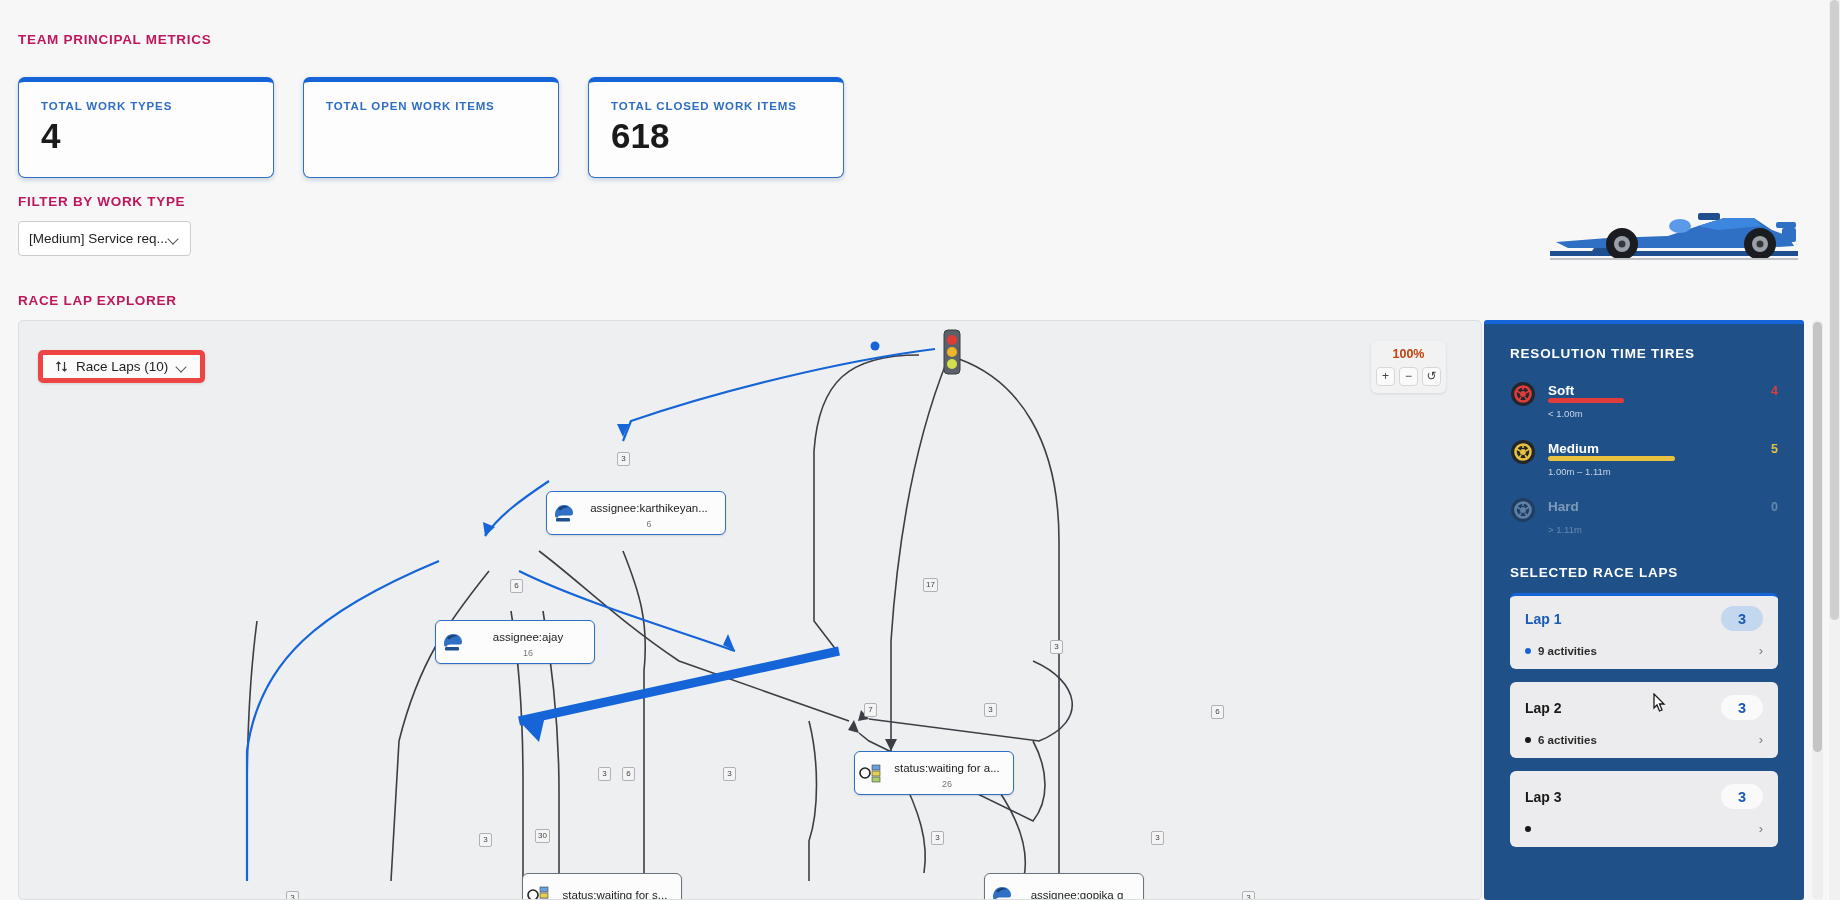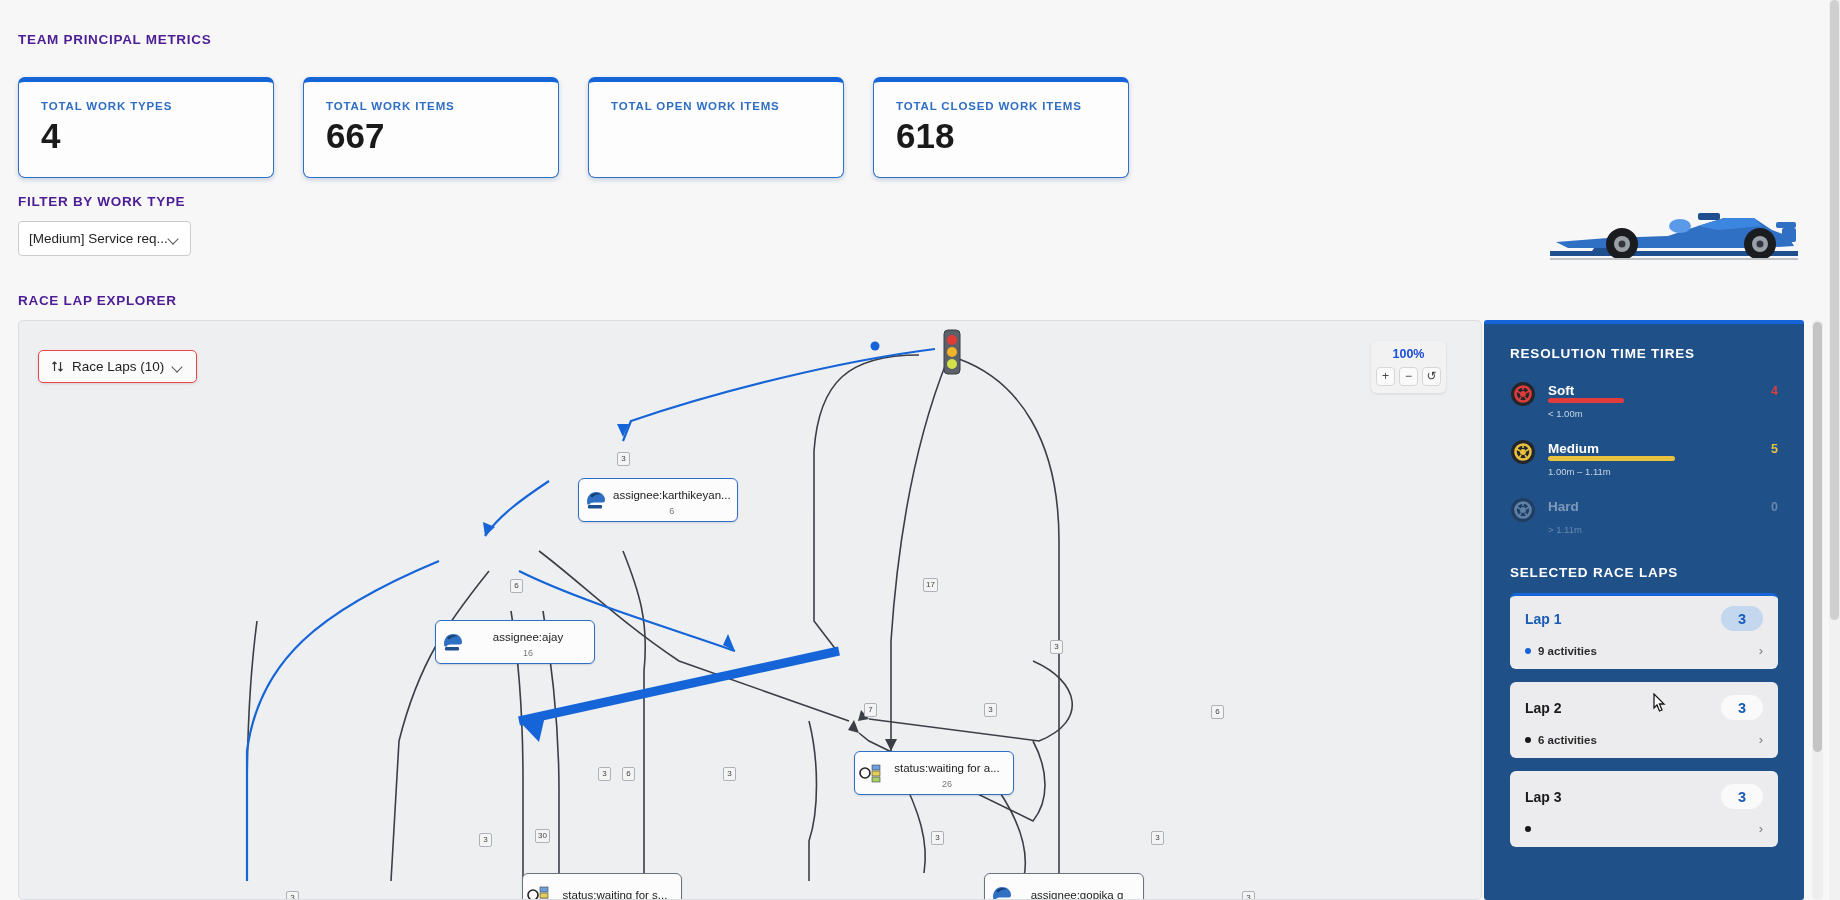--- a/index.html
+++ b/index.html
@@ -7,21 +7,21 @@
     width: 1840px; height: 900px;
     background: #f7f7f7;
     font-family: "Liberation Sans", sans-serif;
     overflow: hidden;
   }
   body { position: relative; }
 
   
   .section-label {
     font-size: 13.5px; font-weight: bold; letter-spacing: .7px;
-    color: #4c1d95; text-transform: uppercase;
+    color: #be185d; text-transform: uppercase;
   }
 
   
   #metrics-label { position: absolute; left: 18px; top: 32px; }
   #metric-cards { position: absolute; left: 18px; top: 60px; display: flex; gap: 29px; margin-top: 17px; }
   .metric-card {
     width: 256px; height: 101px;
     background: #fdfdfd;
     border: 1.5px solid #2f6fc4;
     border-radius: 7px;
@@ -65,32 +65,32 @@
   #graph-canvas {
     position: absolute; left: 18px; top: 320px;
     width: 1464px; height: 580px;
     background: #eeeff1;
     border: 1px solid #dcdee1; border-radius: 5px;
     overflow: hidden;
   }
   #race-laps-dropdown {
     position: absolute; left: 19px; top: 29px; z-index: 6;
     height: 33px; background: #fbfbfb;
-    border: 1px solid #ef4444; border-radius: 5px;
+    border: 5px solid #ef4444; border-radius: 5px;
     box-shadow: 0 1px 3px rgba(0,0,0,.12);
     display: flex; align-items: center; gap: 8px; padding: 0 12px;
     font-size: 13.5px; color: #222; cursor: pointer;
   }
   #zoom-controls {
     position: absolute; right: 35px; top: 20px; z-index: 6;
     width: 75px; background: #f2f2f3;
     border-radius: 6px; padding: 6px 0 7px;
     text-align: center; box-shadow: 0 1px 3px rgba(0,0,0,.10);
   }
-  #zoom-level { font-size: 12.5px; font-weight: bold; color: #1d4ed8; }
+  #zoom-level { font-size: 12.5px; font-weight: bold; color: #c2410c; }
   .zoom-btns { display: flex; justify-content: center; gap: 4px; margin-top: 6px; }
   .zoom-btn {
     width: 19px; height: 19px; background: #fafafa;
     border: 1px solid #d5d7da; border-radius: 4px;
     font-size: 12px; line-height: 16px; color: #444; cursor: pointer;
   }
 
   
   .gnode {
     position: absolute; background: #fcfcfc;
@@ -164,24 +164,20 @@
   #page-thumb { position: absolute; left: 1px; top: 0; width: 9px; height: 620px; background: #cfcfcf; border-radius: 5px; }
 </style>
 </head>
 <body>
 
 <div id="metrics-label" class="section-label">TEAM PRINCIPAL METRICS</div>
 <div id="metric-cards">
     <div class="metric-card">
       <div class="metric-title">TOTAL WORK TYPES</div>
       <div class="metric-value">4</div>
-    </div>
-    <div class="metric-card">
-      <div class="metric-title">TOTAL WORK ITEMS</div>
-      <div class="metric-value">667</div>
     </div>
     <div class="metric-card">
       <div class="metric-title">TOTAL OPEN WORK ITEMS</div>
     </div>
     <div class="metric-card">
       <div class="metric-title">TOTAL CLOSED WORK ITEMS</div>
       <div class="metric-value">618</div>
     </div>
   </div>
 
@@ -270,21 +266,21 @@
   </svg>
 
   <svg id="traffic-light" style="left:920px;top:8px" width="26" height="52" viewBox="0 0 26 52">
     <rect x="5" y="1" width="16" height="44" rx="4" fill="#5c6169" stroke="#3a3d42"></rect>
     <circle cx="13" cy="11" r="5" fill="#e03b34"></circle>
     <circle cx="13" cy="23" r="5" fill="#f0b429"></circle>
     <circle cx="13" cy="35" r="5" fill="#d4e04a"></circle>
   </svg>
 
   <div id="nodes-layer">
-      <div class="gnode sel" style="left: 527px; top: 157px; width: 160px; height: 44px; margin-left: 32px;">
+      <div class="gnode sel" style="left: 527px; top: 170px; width: 180px; height: 44px;">
         <span class="gicon">
           <svg width="24" height="24" viewBox="0 0 24 24">
             <path d="M3 14c0-6 4-10 9-10s9 3.5 9 8c0 1.5-.6 2.5-2 2.5H11c-4 0-5 .8-5 2H3.5z" fill="#2f6fc4"></path>
             <path d="M6 8c2-2.5 5-3.5 8-3 1 .2 2 .7 2.6 1.4-2.5-.3-6 .6-8.4 3.2z" fill="#1a3f73"></path>
             <rect x="4" y="17" width="14" height="3.5" rx="1.2" fill="#1f4f8f"></rect>
           </svg>
         </span>
         <span class="gtext"><span class="glabel">assignee:karthikeyan...</span><span class="gcount" style="display:block">6</span></span>
       </div>
       <div class="gnode sel" style="left: 416px; top: 299px; width: 160px; height: 44px;">

